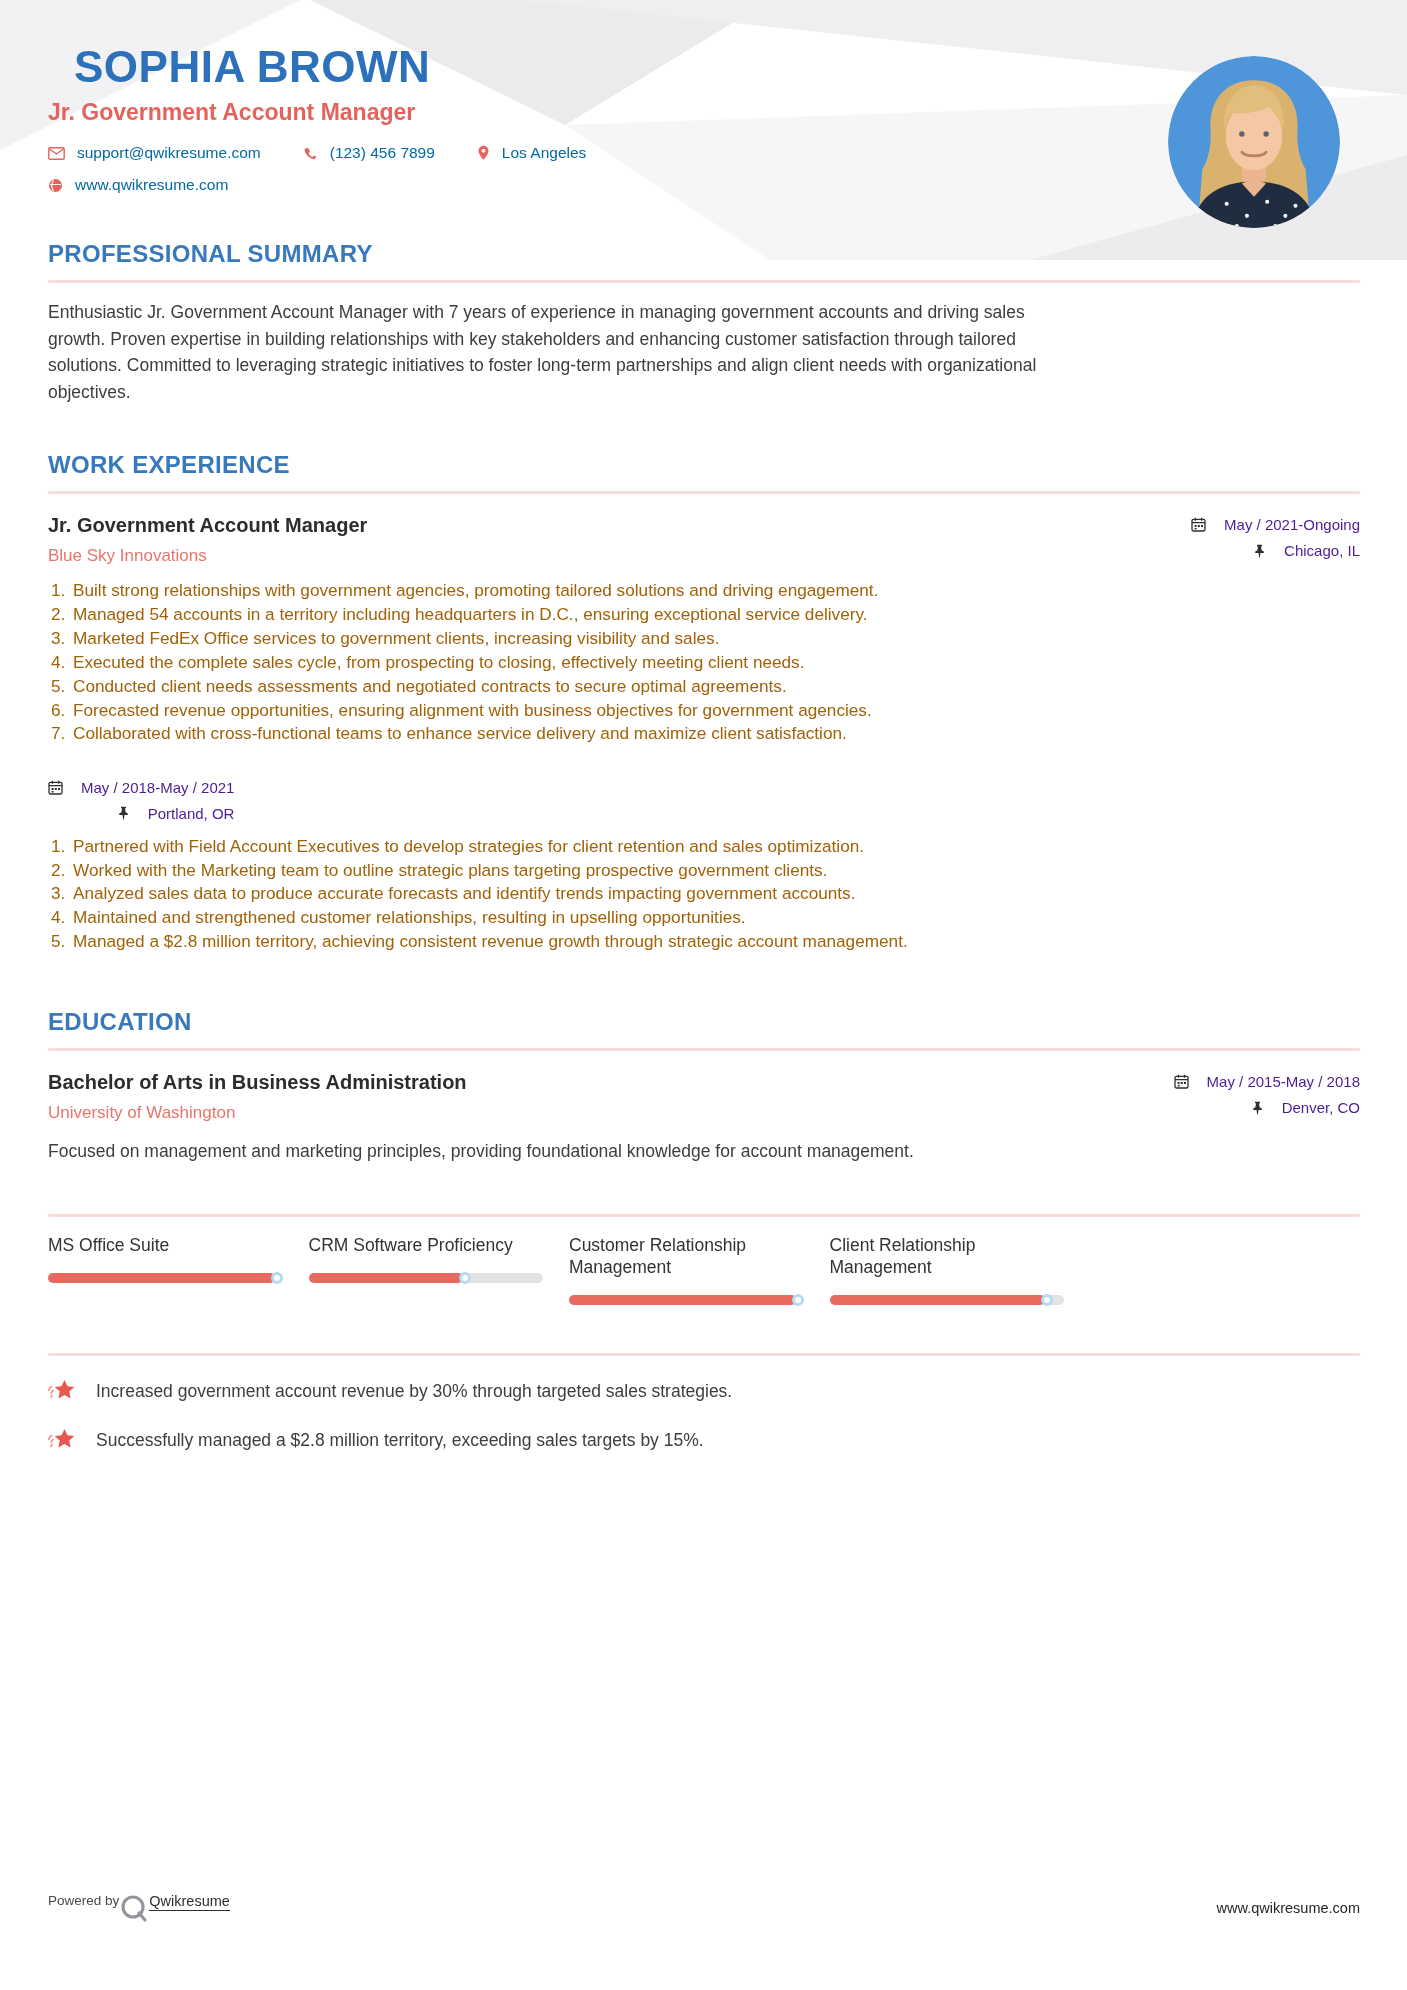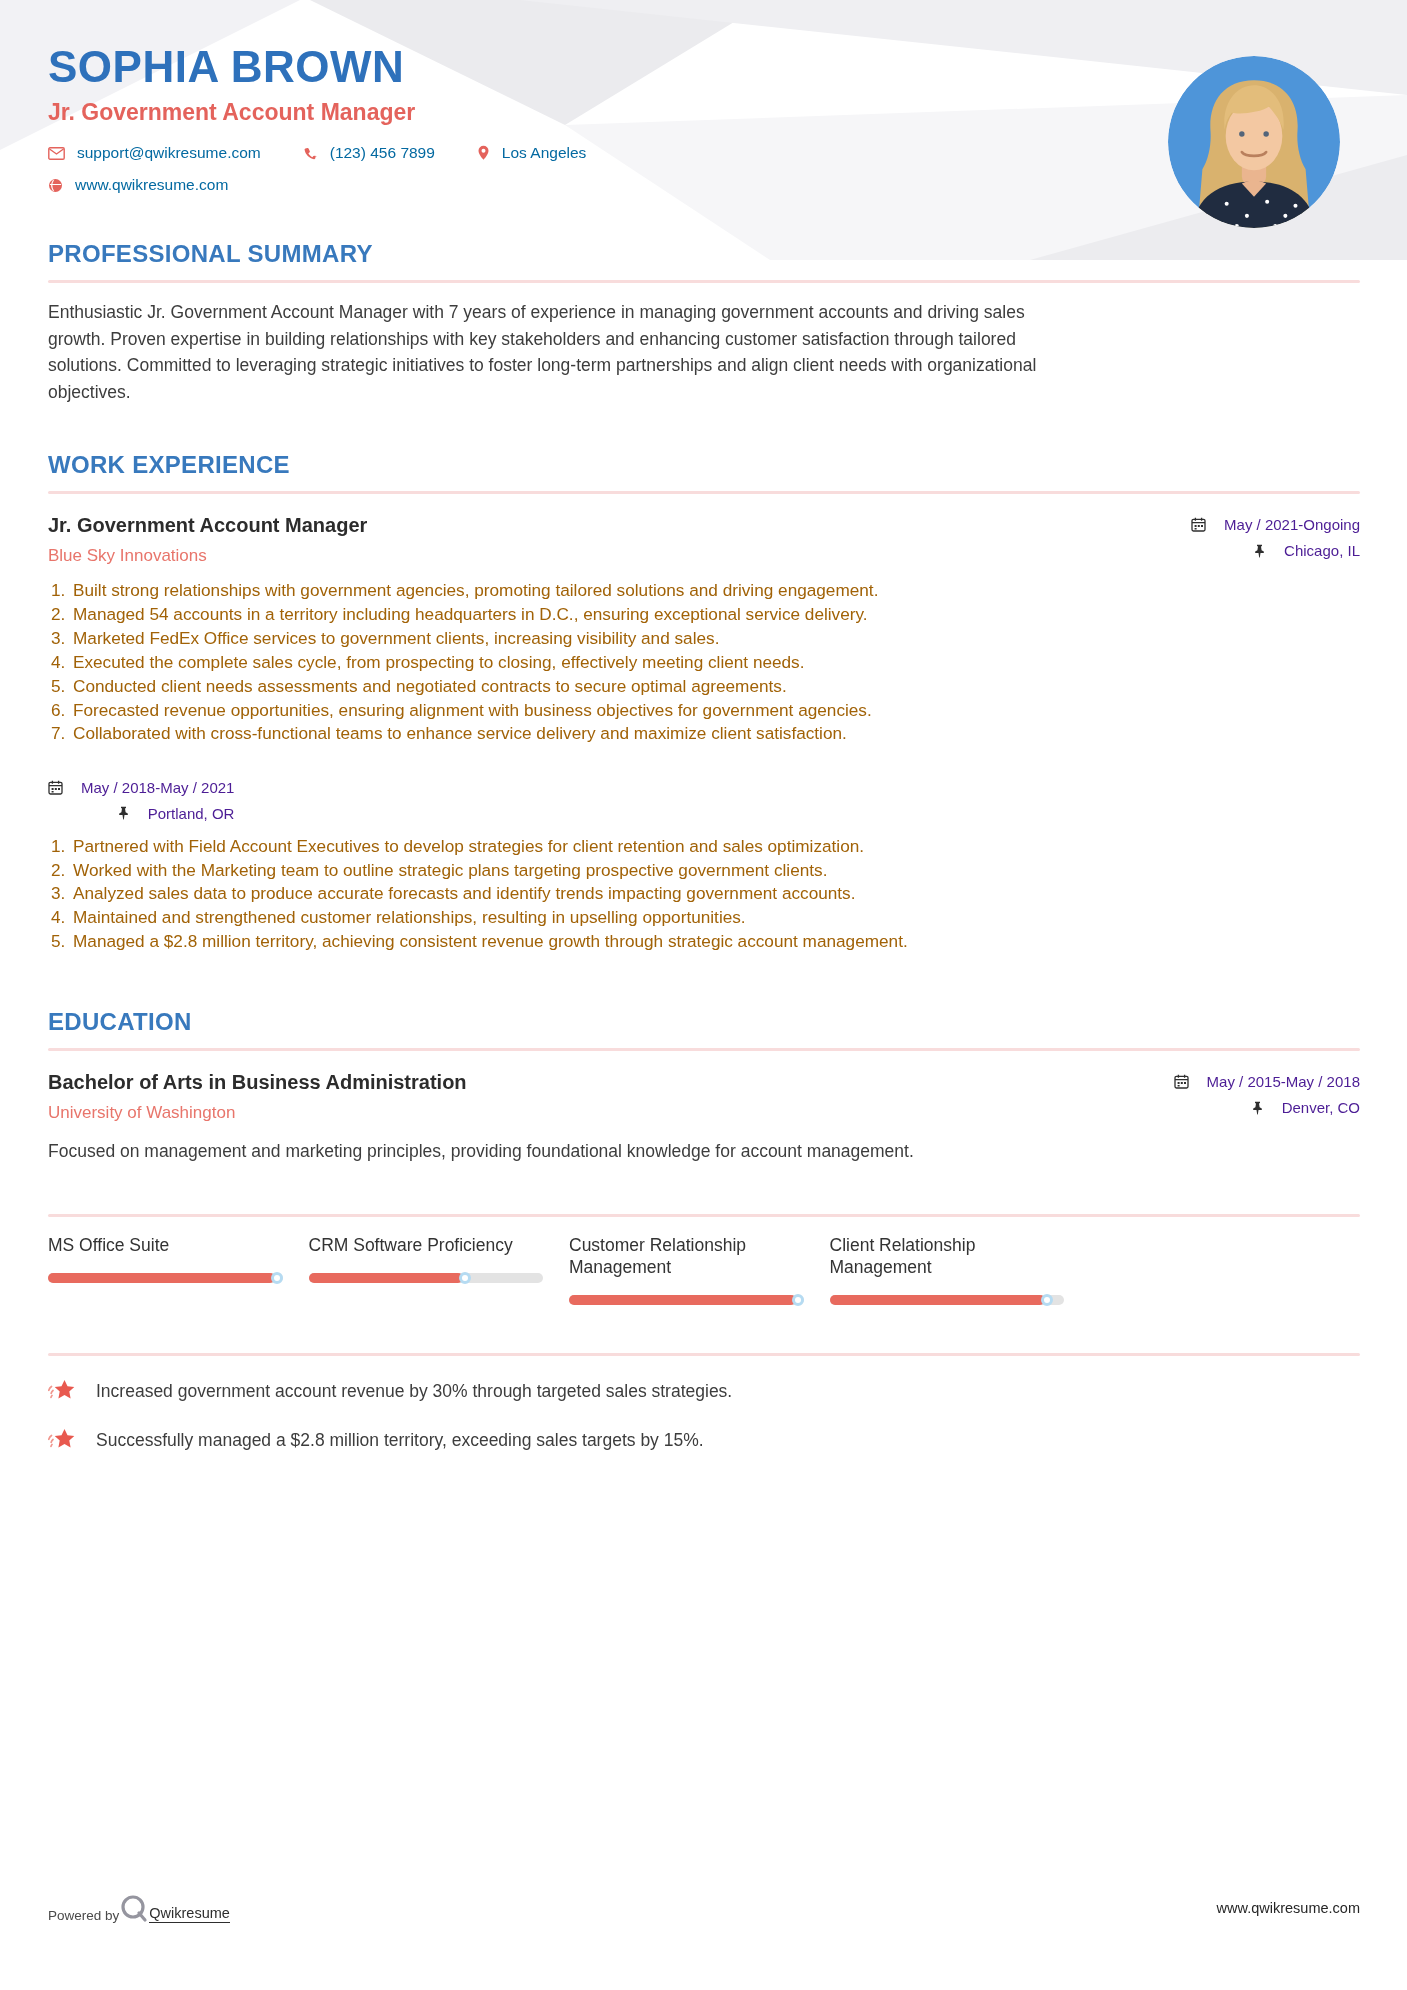--- a/index.html
+++ b/index.html
@@ -5,21 +5,21 @@
   * { box-sizing: border-box; margin: 0; padding: 0; }
   body { background: #ffffff; font-family: "Liberation Sans", sans-serif; }
   .page {
     position: relative; width: 1407px; height: 1990px; margin: 0 auto;
     background: #ffffff; overflow: hidden; color: #3e3e3e;
   }
   
   .header { position: relative; height: 218px; }
   .header-bg { position: absolute; inset: 0; width: 100%; height: 260px; pointer-events: none; }
   .header-content { position: relative; padding: 42px 48px 0 48px; z-index: 2; }
-  .name { font-size: 44px; font-weight: 800; color: #2e71bb; letter-spacing: 0.5px; }
+  .name { font-size: 44px; font-weight: 800; color: #2e71bb; letter-spacing: 0.5px; margin-left: 26px; }
   .title { font-size: 23px; font-weight: 700; color: #e4635c; margin-top: 7px; }
   .contact-row { display: flex; align-items: center; gap: 42px; margin-top: 18px; }
   .contact-row + .contact-row { margin-top: 14px; }
   .contact-item { display: flex; align-items: center; gap: 12px; font-size: 15.5px; color: #0369a1; font-weight: 500; }
   .contact-item svg { flex: 0 0 auto; display: block; }
   .avatar { position: absolute; top: 56px; right: 67px; width: 172px; height: 172px; border-radius: 50%; overflow: hidden; z-index: 2; }
   .avatar svg { display: block; width: 100%; height: 100%; }
   
   .content { position: relative; z-index: 2; padding: 0 47px 0 48px; }
   .sec-heading { font-size: 24px; font-weight: 800; color: #3879bd; letter-spacing: 0.3px; }
@@ -54,21 +54,21 @@
   
   .ach-list { margin-top: 10px; }
   .ach-item { display: flex; align-items: flex-start; gap: 20px; margin-top: 23px; }
   .ach-item svg { flex: 0 0 auto; margin-top: -2px; }
   .ach-text { font-size: 17.5px; color: #3d3d3d; line-height: 1.35; padding-top: 1px; }
   
   .footer {
     position: absolute; left: 48px; right: 47px; top: 1893px;
     display: flex; justify-content: space-between; align-items: center; z-index: 2;
   }
-  .footer-left { display: flex; align-items: flex-end; }
+  .footer-left { display: flex; align-items: flex-start; }
   .powered-by { font-size: 13.5px; color: #4a4a4a; }
   .brand-link { font-size: 14.5px; color: #2e2e2e; font-weight: 500; border-bottom: 1.5px solid #2e2e2e; padding-bottom: 1px; cursor: pointer; }
   .footer-site { font-size: 14.5px; color: #262626; font-weight: 500; }
 </style>
 </head>
 <body>
 
 <div class="page">
 
   <div class="header">

